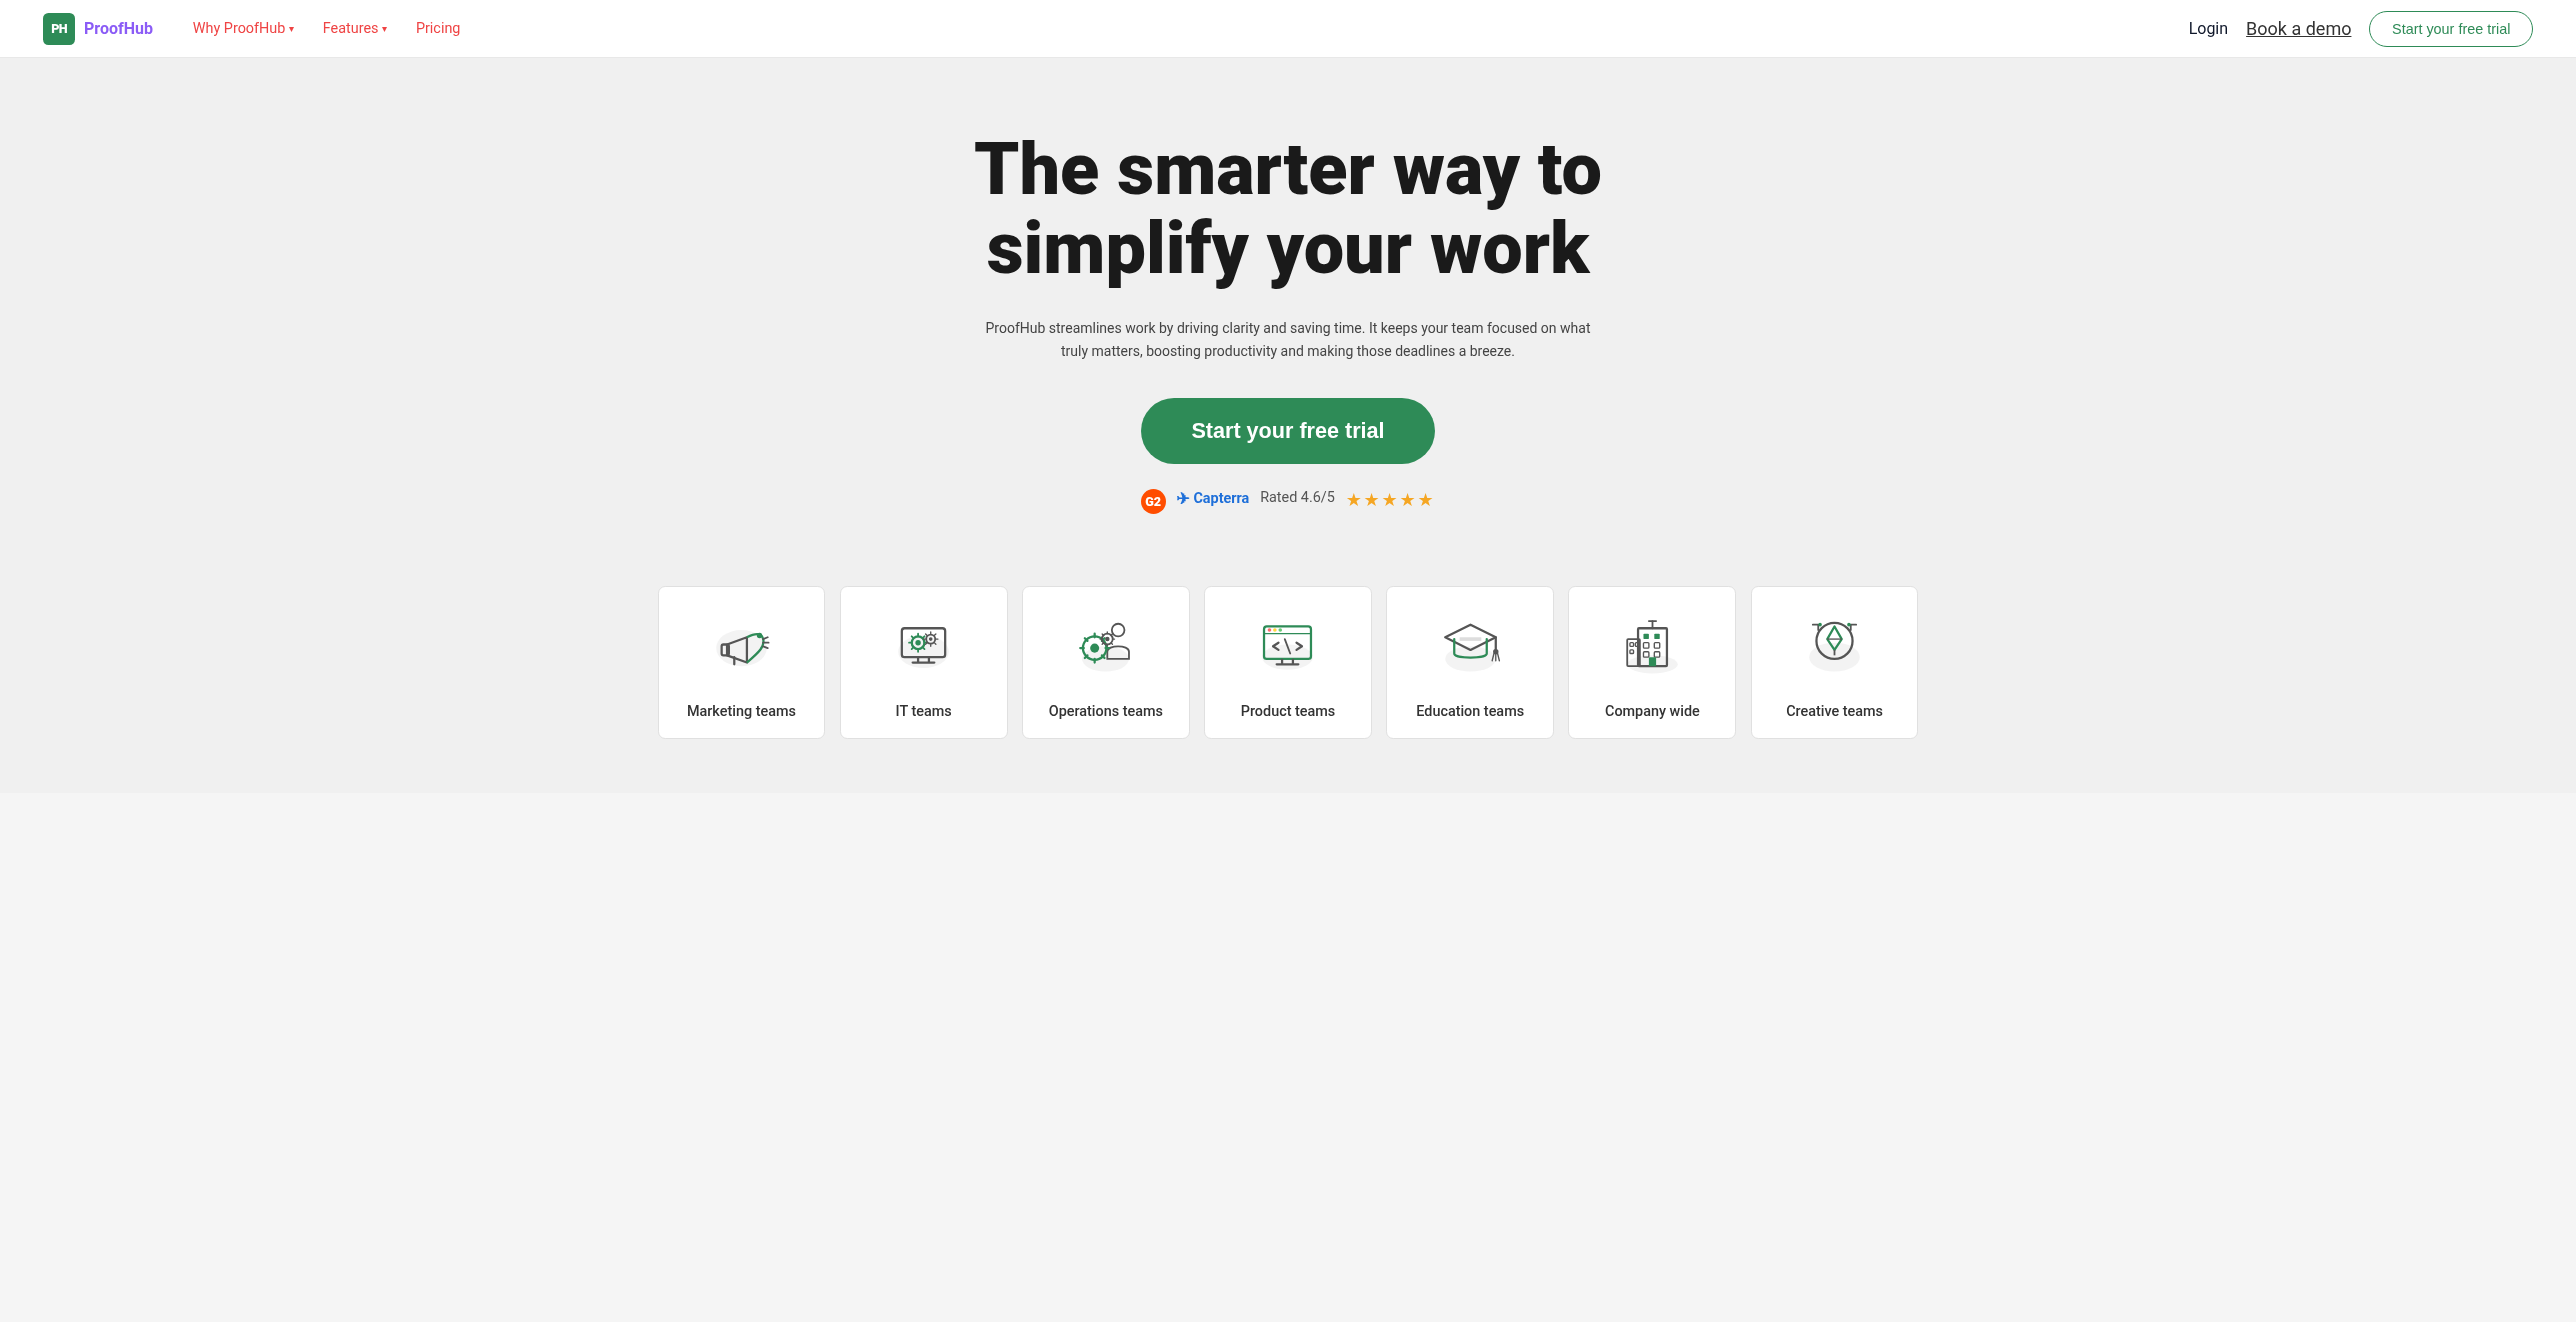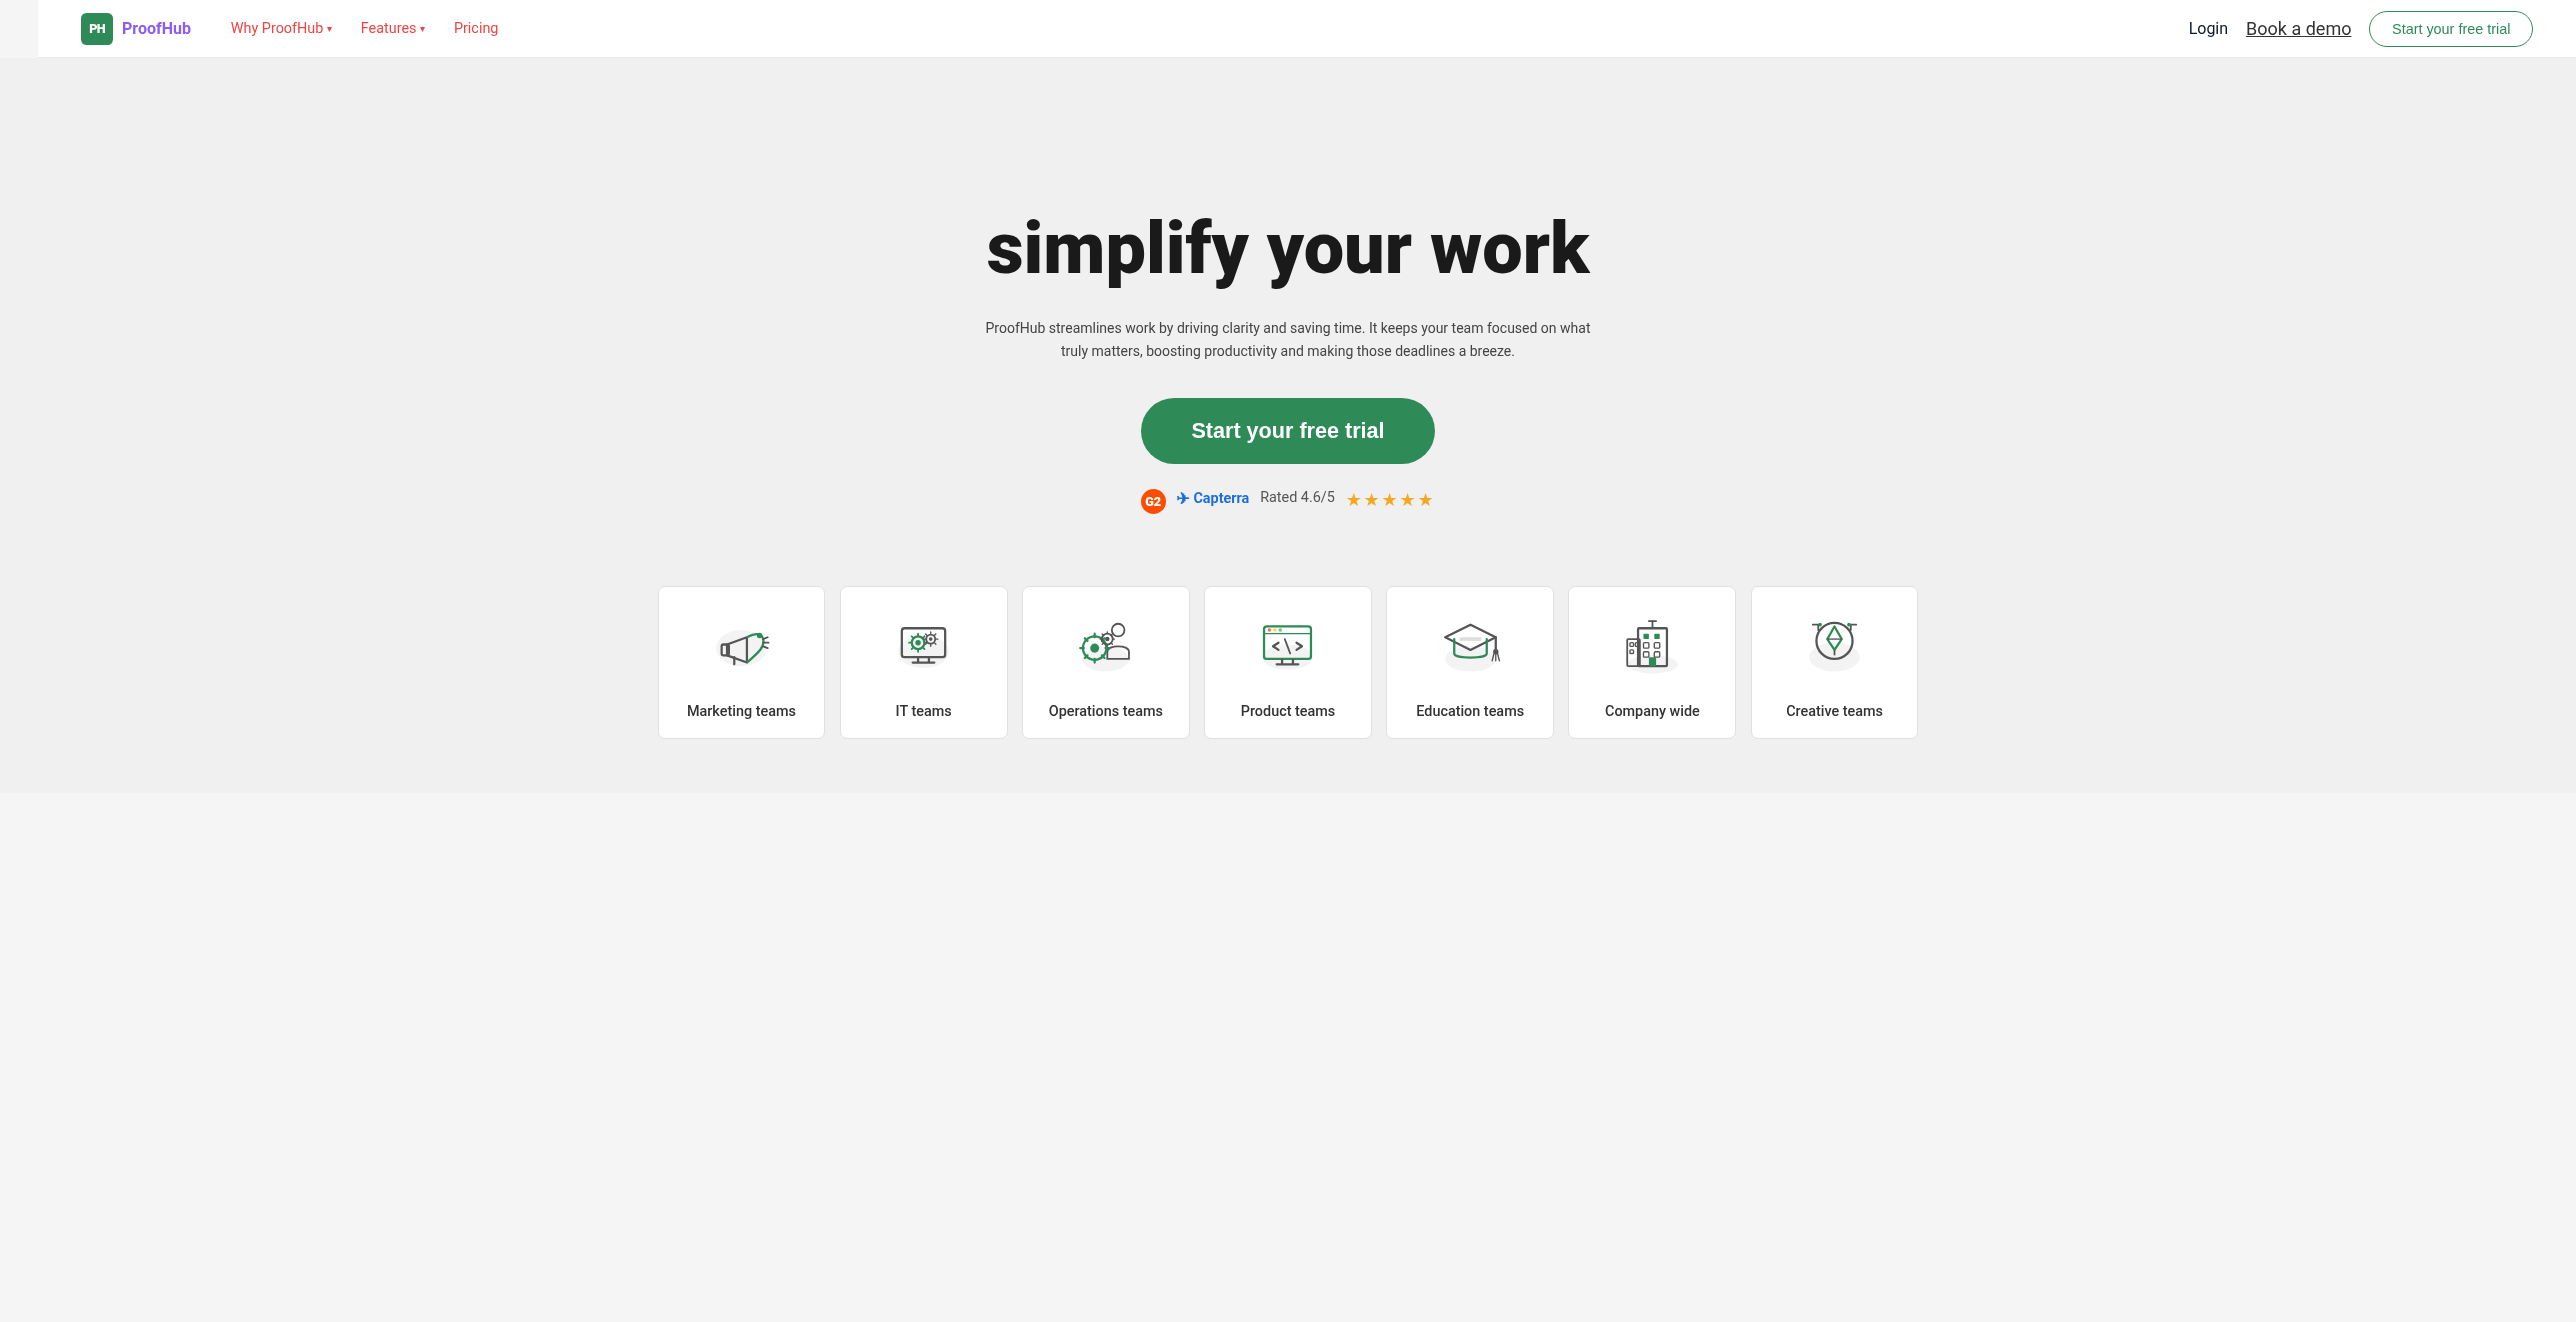--- a/index.html
+++ b/index.html
@@ -10,21 +10,20 @@
       display: flex;
       align-items: center;
       justify-content: space-between;
       background: #fff;
       padding: 0 43px;
       height: 58px;
       border-bottom: 0.9px solid #e8e8e8;
       position: sticky;
       top: 0;
       z-index: 100;
-      margin-left: 38px;
     }
     .navbar-left {
       display: flex;
       align-items: center;
       gap: 29px;
     }
     .logo-area {
       display: flex;
       align-items: center;
       gap: 9px;
@@ -234,21 +233,21 @@
   </div>
   <div class="navbar-right">
     <a class="nav-login" href="#">Login</a>
     <a class="nav-book-demo" href="#">Book a demo</a>
     <button class="nav-trial-btn">Start your free trial</button>
   </div>
 </nav>
 
 <section class="hero">
   <h1 class="hero-title">
-    <br>
+    <span>The smarter way to</span><br>
     <span>simplify your work</span>
   </h1>
   <p class="hero-subtitle">ProofHub streamlines work by driving clarity and saving time. It keeps your team focused on what truly matters, boosting productivity and making those deadlines a breeze.</p>
   <button class="hero-cta-btn">Start your free trial</button>
   <div class="hero-ratings">
     <span class="g2-badge">G2</span>
     <span class="capterra-badge">
       <span class="capterra-arrow">✈</span>
       <span>Capterra</span>
     </span>

